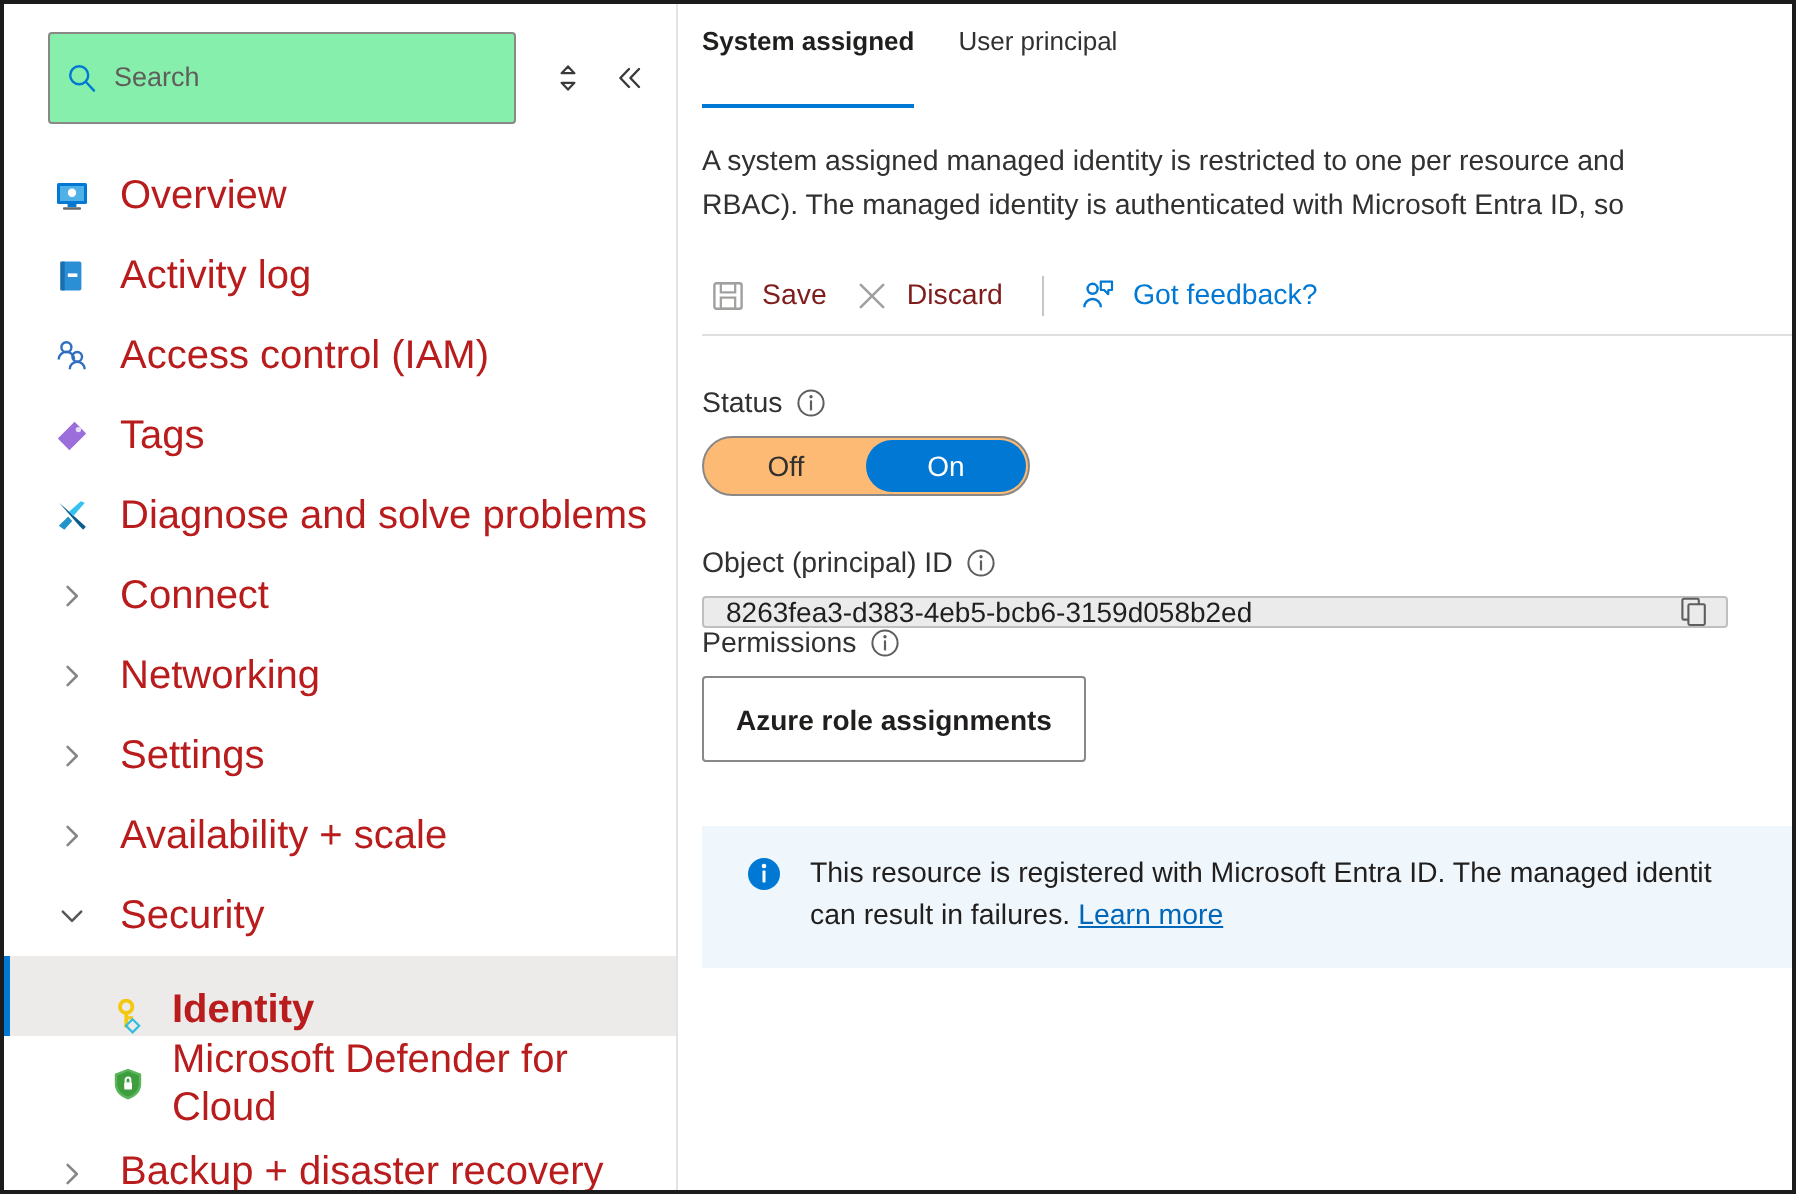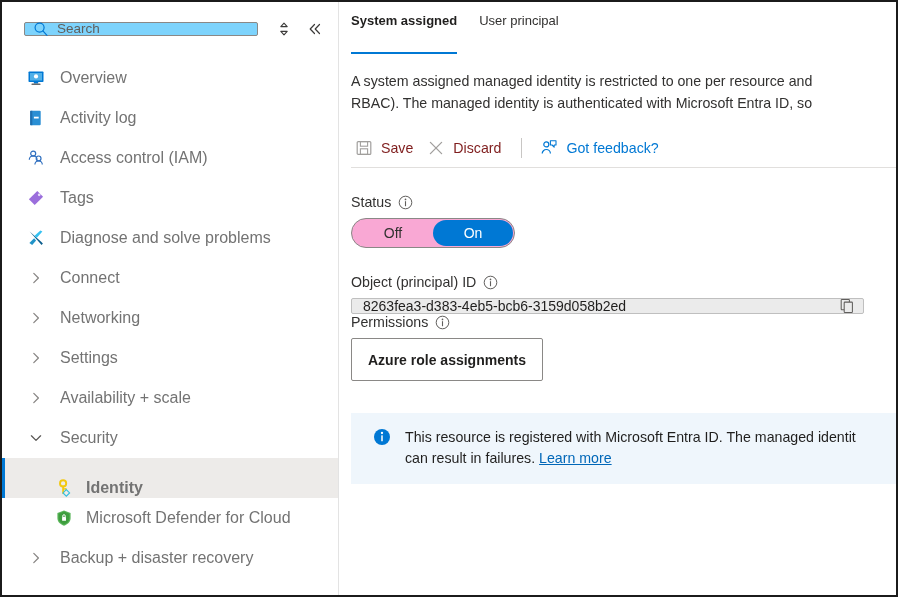--- a/index.html
+++ b/index.html
@@ -29,27 +29,27 @@
     overflow: hidden;
   }
   .search-row {
     display: flex;
     align-items: center;
     padding: 14px 12px 10px 22px;
     gap: 0;
   }
   .search-box {
     flex: 0 0 234px;
-    height: 14px;
+    height: 46px;
     border: 1px solid #8a8886;
     border-radius: 2px;
     display: flex;
     align-items: center;
     padding: 0 8px;
-    background: #7dd3fc;
+    background: #86efac;
   }
   .search-box .mag { flex: 0 0 16px; height: 16px; margin-right: 8px; display:block; }
   .search-text {
     font-size: 13.5px;
     color: #605e5c;
     line-height: 1;
   }
   .side-btn {
     width: 26px; height: 26px;
     display: flex; align-items: center; justify-content: center;
@@ -68,22 +68,22 @@
     gap: 14px;
     position: relative;
     cursor: default;
   }
   .nav-item .ico {
     flex: 0 0 20px; width: 20px; height: 20px;
     display: flex; align-items: center; justify-content: center;
   }
   .nav-item .ico svg { display:block; }
   .nav-label {
-    font-size: 16px;
-    color: #737373;
+    font-size: 20px;
+    color: #b91c1c;
     line-height: 1.25;
   }
   .nav-item.child { padding-left: 52px; gap: 12px; }
   .nav-item.selected {
     background: #edebe9;
     align-items: flex-end;
   }
   .nav-item.selected::before {
     content: "";
     position: absolute;
@@ -163,36 +163,36 @@
   .tb-btn .tbi { flex: 0 0 18px; height: 18px; display:block; }
   .tb-btn.disabled { color: #7f1d1d; }
   .tb-sep {
     width: 1px; height: 20px;
     background: #c8c6c4;
     margin: 0 14px 0 10px;
   }
 
   .field-label {
     display: flex;
-    align-items: flex-end;
+    align-items: flex-start;
     gap: 7px;
     font-size: 14.2px;
     color: #323130;
   }
   .info-ico { flex: 0 0 15px; height: 15px; display: block; }
 
   .sec-status { margin-top: 26px; }
   .toggle {
     margin-top: 8px;
     width: 164px; height: 30px;
     border: 1px solid #8a8886;
     border-radius: 15px;
     display: flex;
     align-items: center;
-    background: #f9a8d4;
+    background: #fdba74;
     padding: 1px;
     overflow: hidden;
   }
   .toggle .seg {
     flex: 1 1 50%;
     height: 26px;
     border-radius: 13px;
     display: flex;
     align-items: center;
     justify-content: center;

